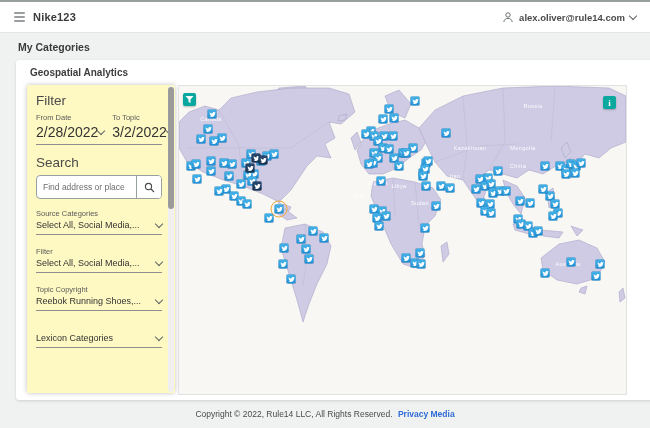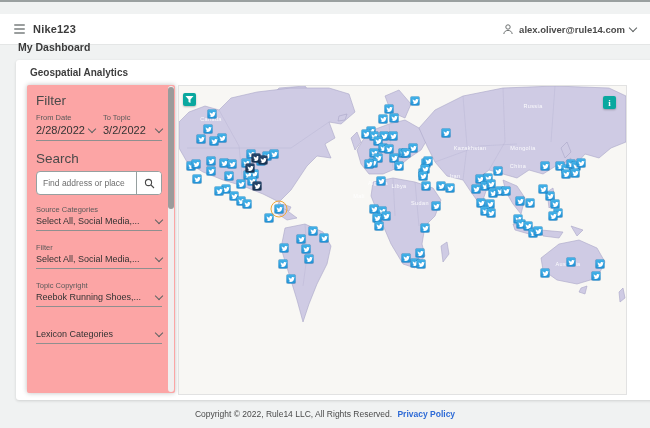--- a/index.html
+++ b/index.html
@@ -3,48 +3,48 @@
 <meta charset="utf-8">
 <style>
   html,body{margin:0;padding:0;}
   body{
     width:650px;height:428px;position:relative;overflow:hidden;
     background:#f0f2f2;font-family:"Liberation Sans",sans-serif;
     -webkit-font-smoothing:antialiased;
   }
   
   .topline{position:absolute;top:0;left:0;right:0;height:2px;background:#9aa0a0;}
-  .navbar{position:absolute;top:14px;left:0;right:0;height:31px;background:#ffffff;
+  .navbar{position:absolute;top:2px;left:0;right:0;height:31px;background:#ffffff;
     border-bottom:1px solid #e4e6e6;display:flex;align-items:center;justify-content:space-between;
     padding:0 14px;box-sizing:border-box;}
   .nav-left{display:flex;align-items:center;gap:8px;}
   .hamburger{width:11px;display:flex;flex-direction:column;gap:2px;cursor:pointer;}
   .hamburger span{height:2px;background:#9a9e9e;border-radius:1px;}
   .brand{font-size:11px;font-weight:700;color:#3b3b3b;letter-spacing:.2px;}
   .nav-right{display:flex;align-items:center;gap:5px;cursor:pointer;}
   .user-email{font-size:9.5px;color:#4a4a4a;font-weight:bold;}
   .chev{width:5px;height:5px;border-right:1.2px solid #5f6363;border-bottom:1.2px solid #5f6363;
     display:inline-block;transform:rotate(45deg);margin-top:-3px;}
   
   .crumbbar{position:absolute;top:33px;left:0;right:0;height:27px;display:flex;align-items:center;padding-left:18px;}
   .crumb{font-size:10.5px;font-weight:700;color:#3b3b3b;}
   
   .card{position:absolute;top:60px;left:16px;width:618px;height:340px;background:#ffffff;
     border-radius:3px;box-shadow:0 1px 3px rgba(0,0,0,.14);padding-left:44px;}
   .card-title{position:absolute;left:14px;top:7px;font-size:10px;font-weight:700;color:#3d3d3d;}
   
-  .panel{position:absolute;left:11px;top:25px;width:148px;height:308px;background:#fca5a5;
+  .panel{position:absolute;left:11px;top:25px;width:148px;height:308px;background:#fef9c3;
     box-shadow:0 0 5px rgba(0,0,0,.25);border-radius:2px;overflow:hidden;}
   .panel-inner{position:absolute;left:9px;right:13px;top:4px;}
   .h-big{font-size:13.5px;color:#4a4a4a;font-weight:500;margin:4px 0 5px 0;}
   .daterow{display:flex;gap:8px;}
   .datecol{flex:1;}
   .flabel{font-size:7.5px;color:#5a5a5a;margin-bottom:2px;}
   .fvalue-row{display:flex;align-items:center;justify-content:space-between;cursor:pointer;}
-  .fvalue{font-size:11px;color:#333;white-space:nowrap;overflow:hidden;}
+  .fvalue{font-size:14px;color:#333;white-space:nowrap;overflow:hidden;}
   .fline{border-bottom:1px solid #8f8f8f;margin-top:4px;}
   .searchbox{display:flex;align-items:stretch;border:1px solid #96a0a0;border-radius:4px;height:22px;
     margin:3px 0 10px 0;background:#fff;overflow:hidden;}
   .searchbox input{flex:1;border:none;outline:none;font-size:8.5px;color:#444;padding:0 6px;
     font-family:"Liberation Sans",sans-serif;min-width:0;background:transparent;}
   .searchbox input::placeholder{color:#6e6e6e;}
   .searchbtn{width:24px;border-left:1px solid #96a0a0;display:flex;align-items:center;justify-content:center;cursor:pointer;background:#fff;}
   .fgroup{margin-bottom:12px;}
   .fgroup.solo{margin-top:22px;}
   .fgroup .fvalue{font-size:9px;}
@@ -89,21 +89,21 @@
     <svg width="12" height="12" viewBox="0 0 12 12">
       <circle cx="6" cy="4" r="2.2" fill="none" stroke="#6d7171" stroke-width="1"></circle>
       <path d="M1.8,11 C2.2,8.4 4,7.4 6,7.4 C8,7.4 9.8,8.4 10.2,11" fill="none" stroke="#6d7171" stroke-width="1"></path>
     </svg>
     <span class="user-email">alex.oliver@rule14.com</span>
     <span class="chev"></span>
   </div>
 </div>
 
 <div class="crumbbar">
-  <span class="crumb">My Dashboard</span>
+  <span class="crumb">My Categories</span>
 </div>
 
 <div class="card">
   <div class="card-title">Geospatial Analytics</div>
 
   <div class="panel">
     <div class="panel-inner">
       <div class="h-big">Filter</div>
       <div class="daterow">
         <div class="datecol">
@@ -832,14 +832,14 @@
       <svg width="9" height="9" viewBox="0 0 9 9">
         <path d="M0.5,1 L8.5,1 L5.5,4.5 L5.5,8 L3.5,7 L3.5,4.5 Z" fill="#ffffff"></path>
       </svg>
     </div>
     <div class="mapbtn btn-info">i</div>
   </div>
 </div>
 
 <div class="footer">
   <span>Copyright © 2022, Rule14 LLC, All Rights Reserved.</span>
-  <span class="privacy">Privacy Policy</span>
+  <span class="privacy">Privacy Media</span>
 </div>
 
 </body></html>

